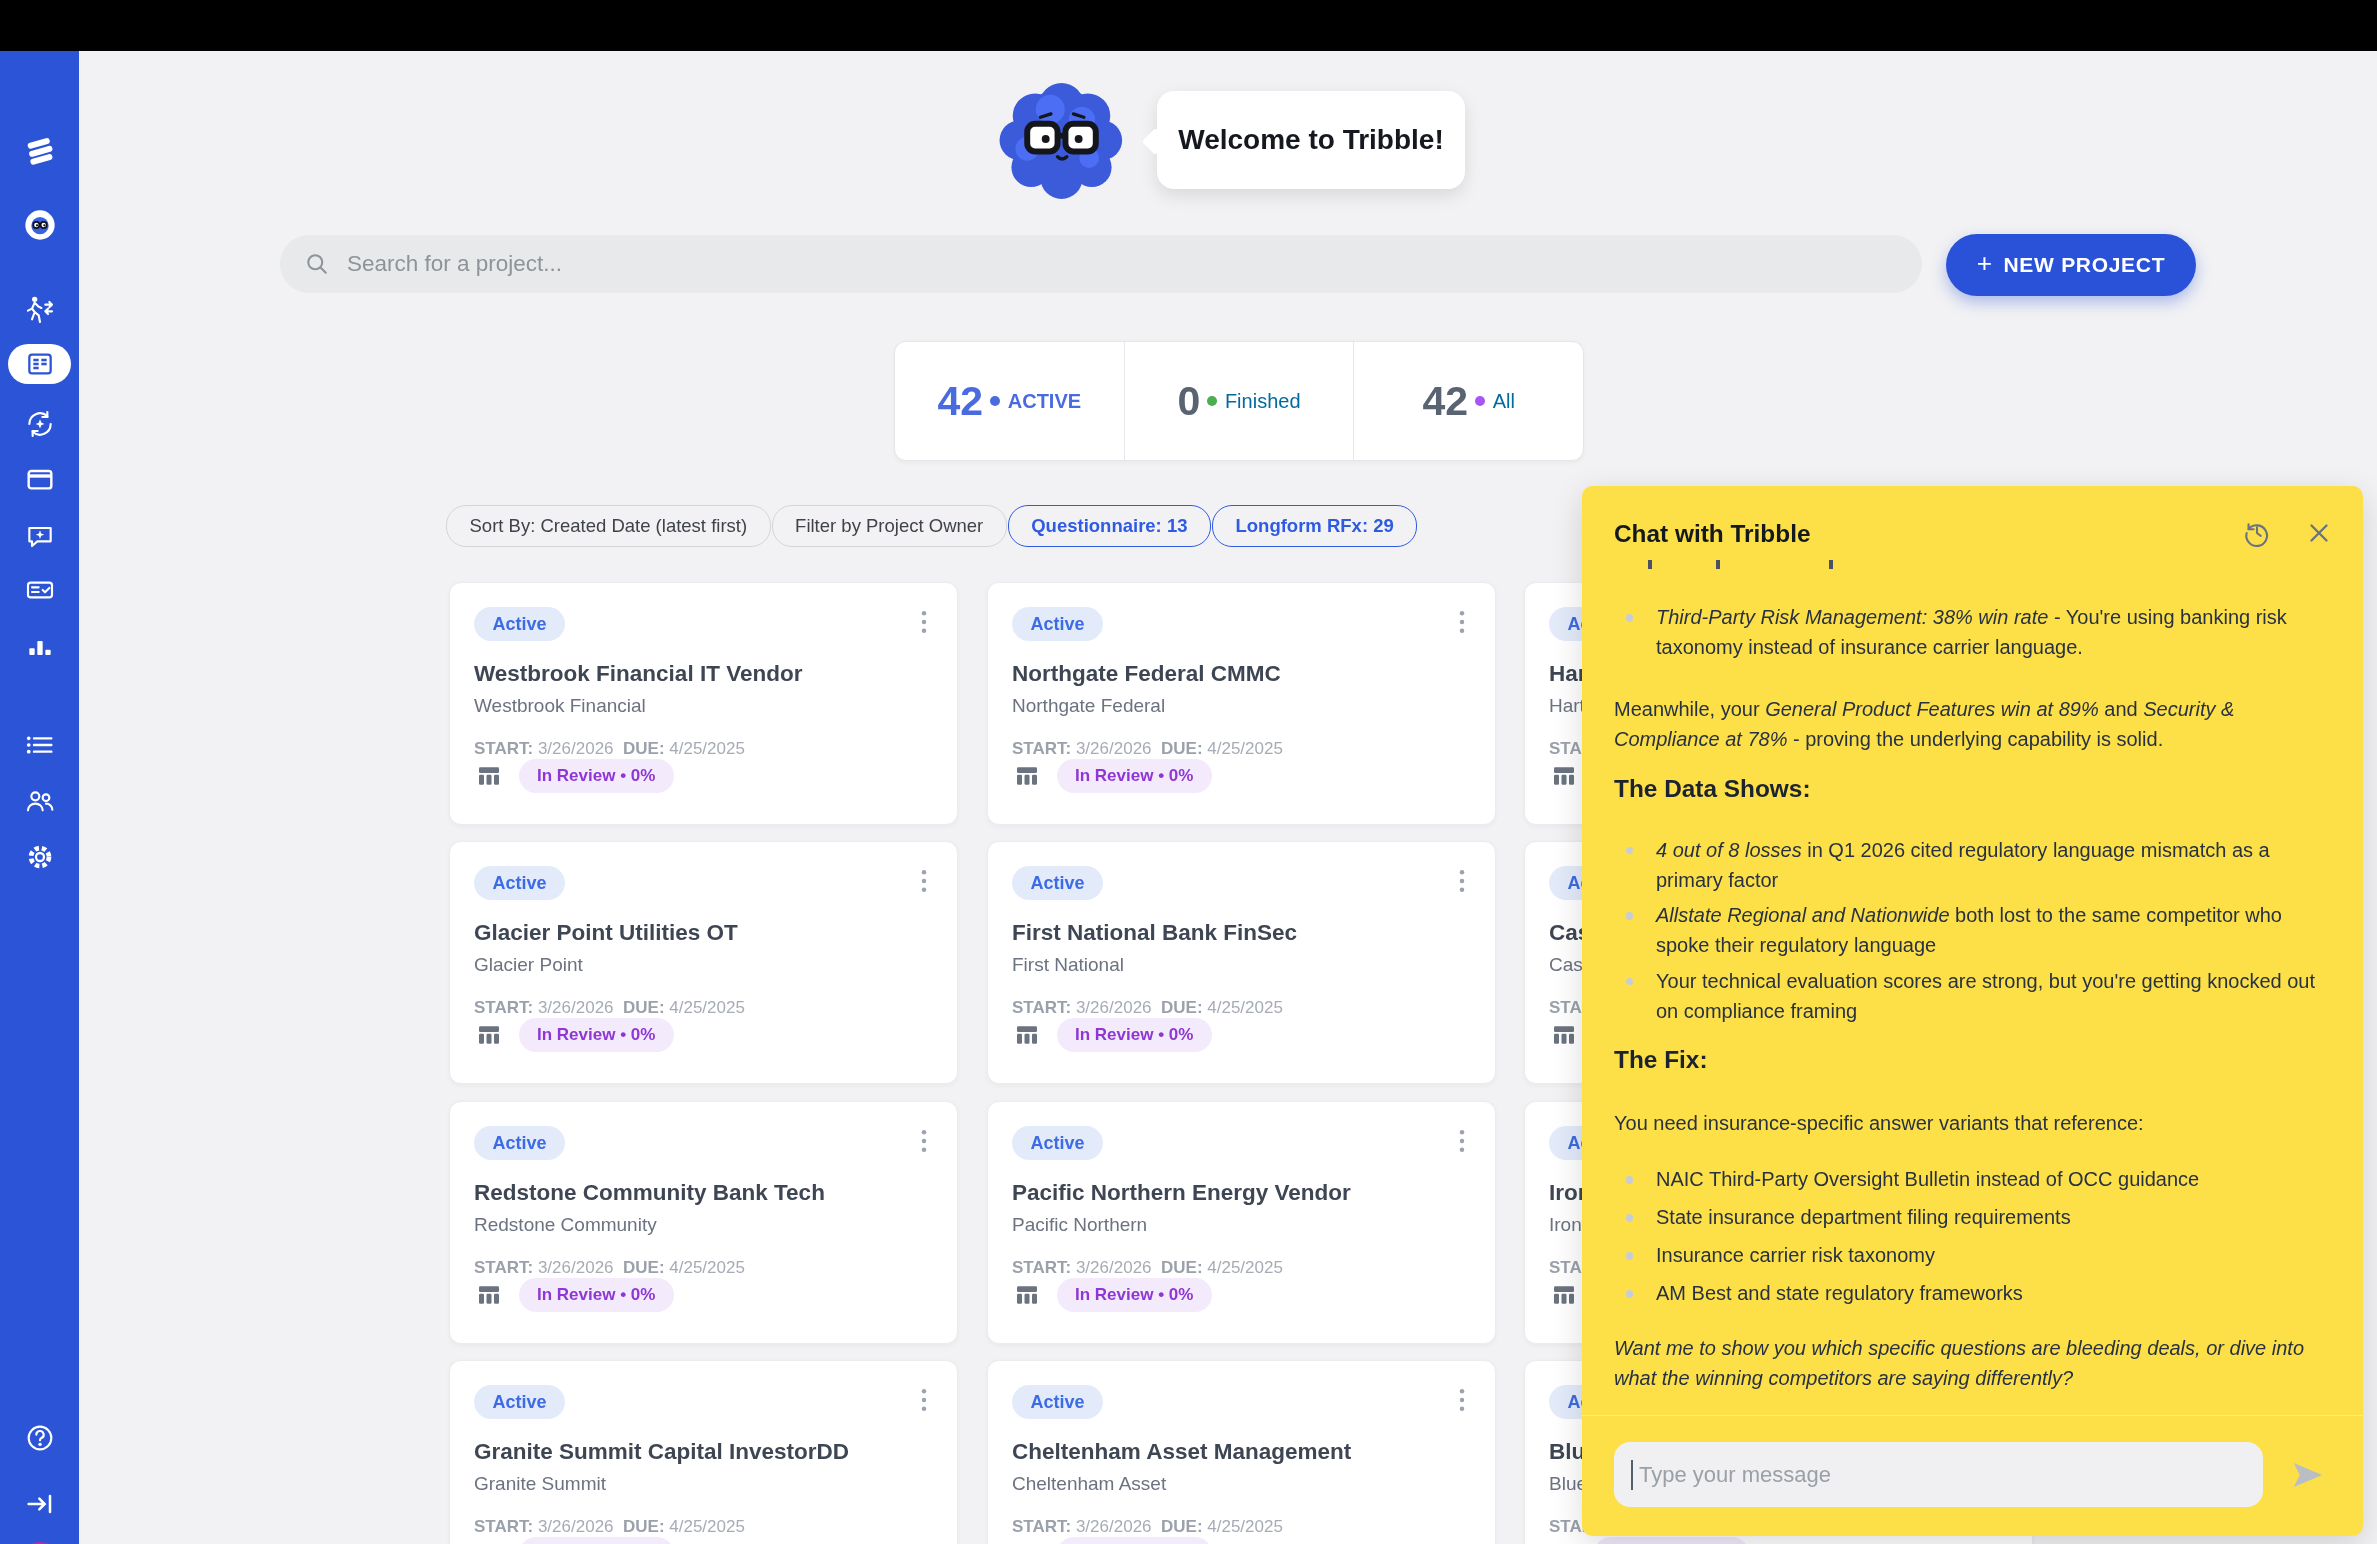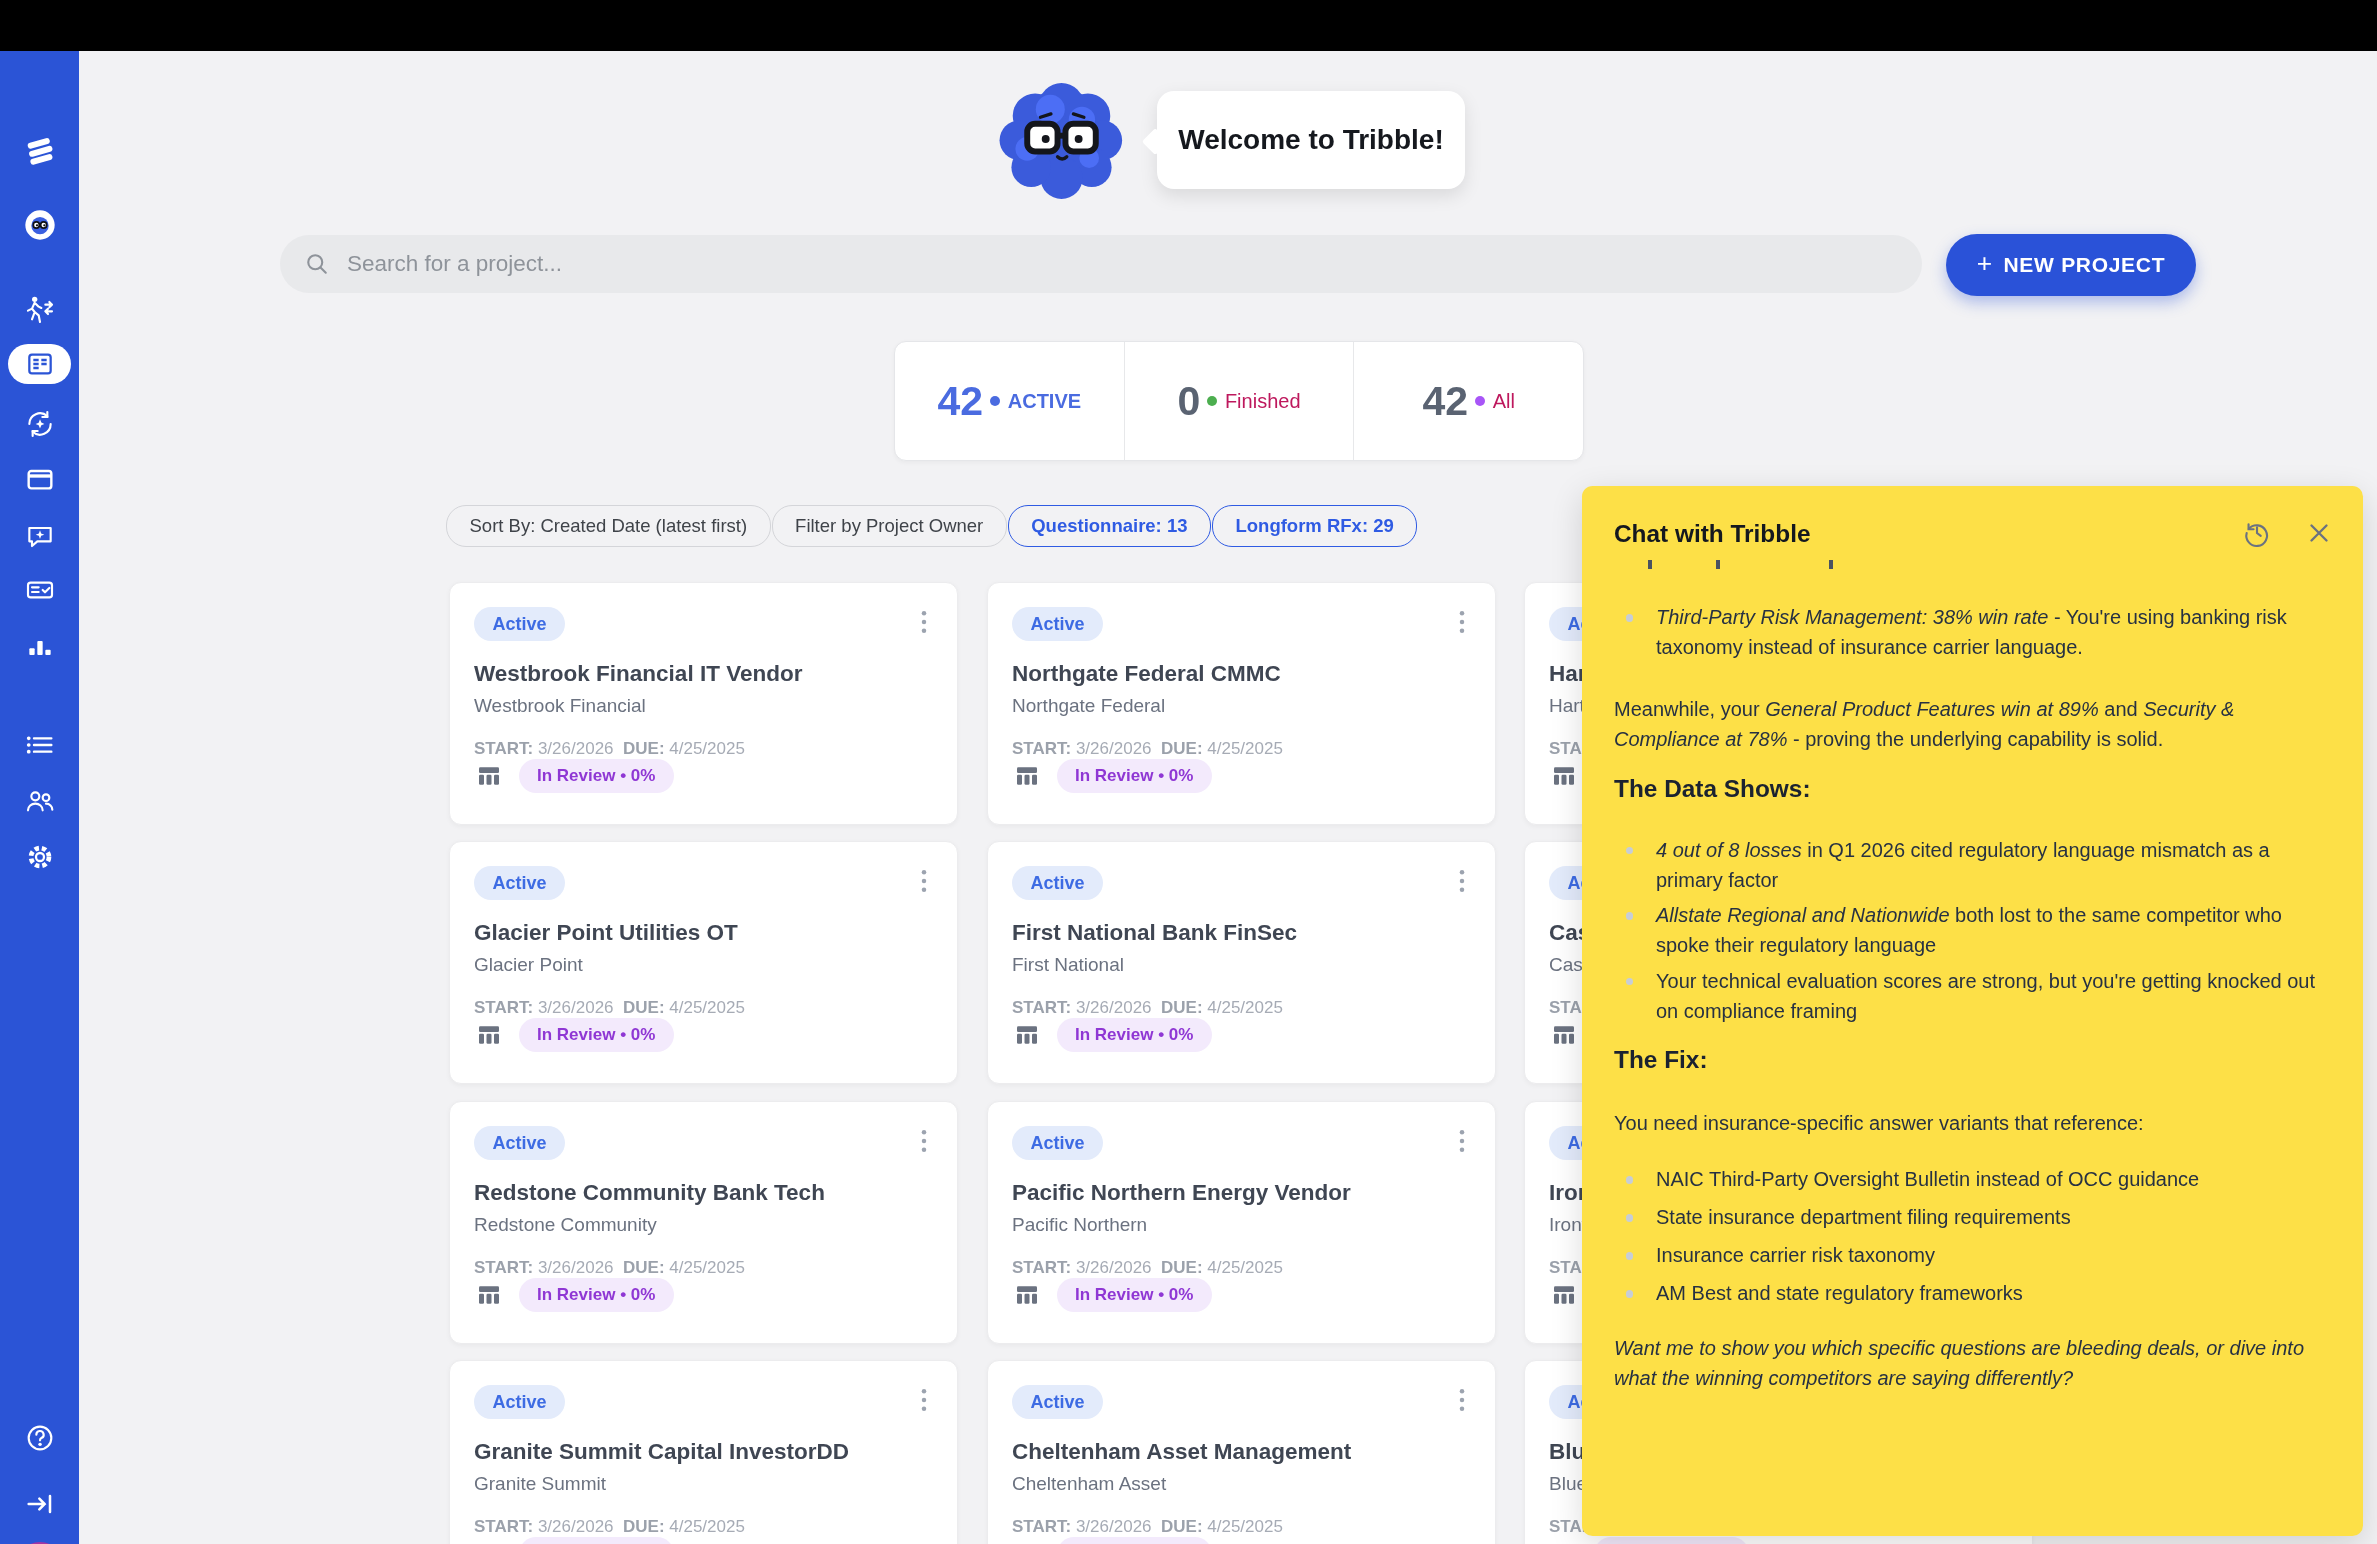--- a/index.html
+++ b/index.html
@@ -34,21 +34,21 @@
   .new-btn{position:absolute;left:1946px;top:234px;width:250px;height:62px;background:#2a52d8;border-radius:31px;
           color:#fff;display:flex;align-items:center;justify-content:center;gap:10.6px;font-size:21px;font-weight:bold;
           letter-spacing:0.7px;box-shadow:0 6.6px 14.5px rgba(42,82,216,.35);cursor:pointer;}
   .new-btn .plus{font-size:26.4px;font-weight:normal;margin-top:-2.6px;}
   
   .stats{position:absolute;left:894px;top:341px;width:688px;height:118px;background:#fff;border:0.7px solid #e5e6e9;
          border-radius:12px;display:flex;box-shadow:0 1.3px 4px rgba(0,0,0,.04);}
   .stat{flex:1;display:flex;flex-direction:row;align-items:center;justify-content:center;gap:6.6px;}
   .stat + .stat{border-left:0.7px solid #e7e8ea;}
   .stat .num{font-size:41px;font-weight:bold;color:#5a6372;}
-  .stat .lbl{font-size:20px;color:#be185d;display:flex;align-items:center;gap:8px;}
+  .stat .lbl{font-size:20px;color:#0369a1;display:flex;align-items:center;gap:8px;}
   .stat .dot{width:10px;height:10px;border-radius:50%;}
   .stat.active .num,.stat.active .lbl{color:#4a6be0;font-weight:bold;}
   
   .chips{position:absolute;left:446px;top:505px;display:flex;gap:1px;}
   .chip{height:40px;border-radius:20px;display:flex;align-items:center;padding:0 22.5px;font-size:18.5px;
         border:1.3px solid #d4d5d9;color:#3f4349;background:transparent;cursor:pointer;white-space:nowrap;}
   .chip.blue{border-color:#2f5be3;color:#2f5be3;font-weight:bold;}
   
   .card{position:absolute;width:509px;height:243px;background:#fff;border-radius:12px;border:0.7px solid #ececee;
         box-shadow:0 1.3px 5.3px rgba(0,0,0,.04);box-sizing:border-box;padding:24px;}
@@ -614,15 +614,24 @@
           <span class="cnt">0</span>
           <span style="display:flex">
             <svg viewBox="0 0 48 48" fill="currentColor" transform="scale(-1,-1)">
               <rect x="5" y="20" width="7" height="18" rx="2"></rect>
               <path d="M15 38V21l7-4 3-9c3 0 5.2 2.1 4.6 5.1L28.4 19H38c2.6 0 4.2 2.1 3.6 4.6l-2.5 11c-.4 2-2.1 3.4-4.2 3.4z"></path>
             </svg>
           </span>
           <span class="cnt">0</span>
         </div>
       </div>
+    <div class="chat-footer">
+      <div class="chat-input">
+        <div class="caret"></div>
+        <input type="text" placeholder="Type your message" style="">
+      </div>
+      <svg class="send" viewBox="0 0 48 48" fill="currentColor">
+          <path d="M5 8l38 16L5 40l8-16z"></path>
+        </svg>
+    </div>
   </aside>
 </div>
 
 
 </body></html>

